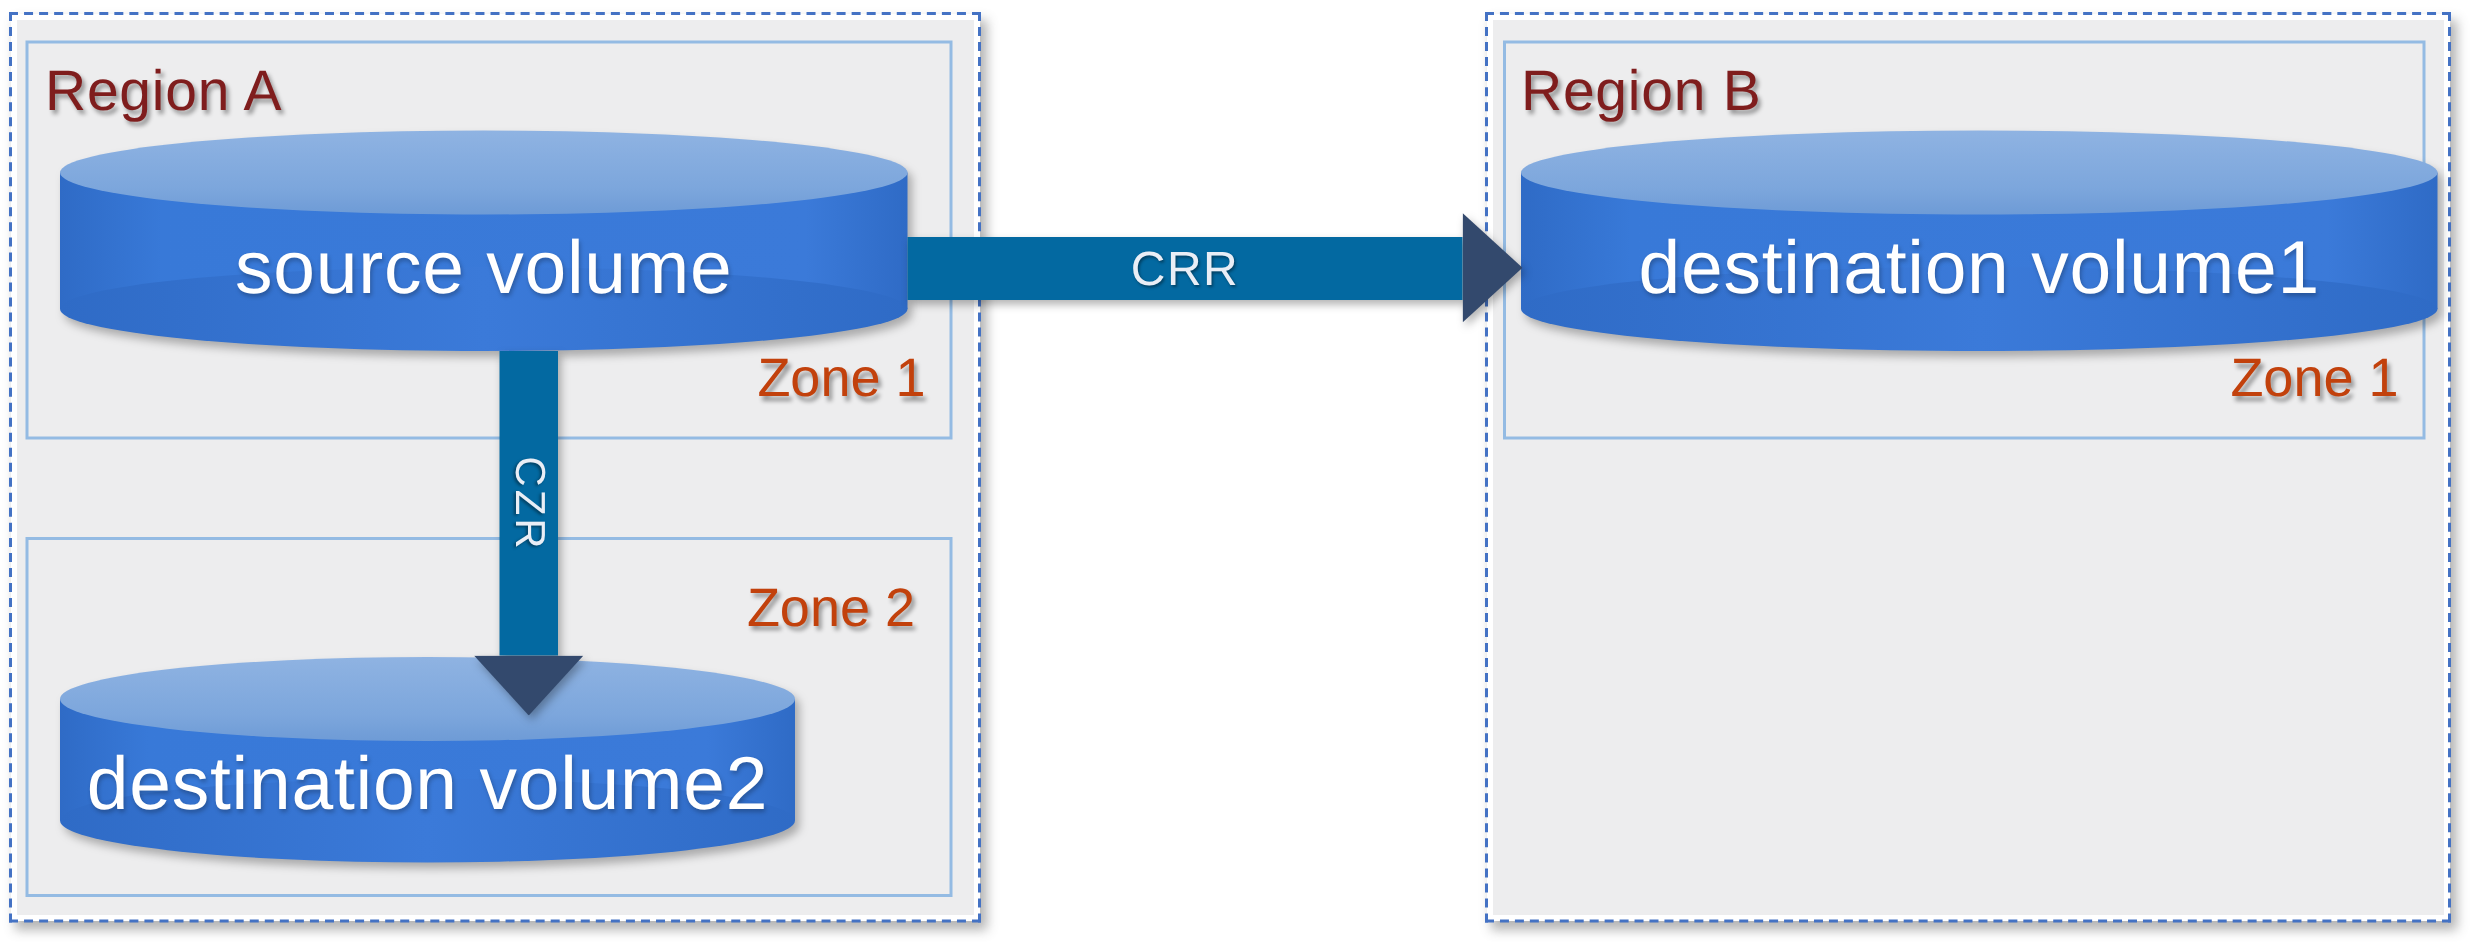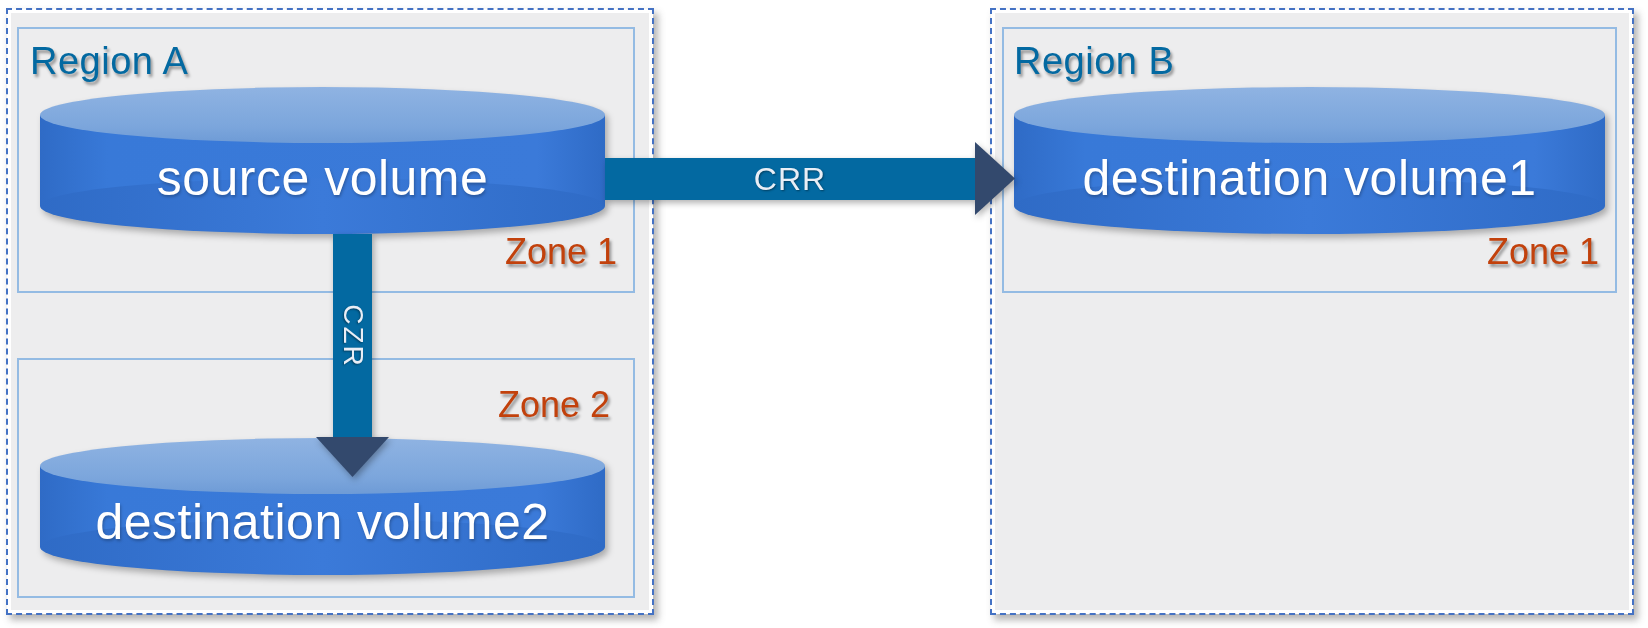--- a/index.html
+++ b/index.html
@@ -13,21 +13,21 @@
     border:2px dashed #4472C4;
     background:#EDEDEE;
     background-clip:content-box;
     padding:3px;
     box-shadow:4px 5px 7px rgba(90,90,90,0.45);
   }
   #region-a{left:6px;top:8px;width:638px;height:597px;}
   #region-b{left:990px;top:8px;width:634px;height:597px;}
   .region-label{
     position:absolute;left:22px;top:30px;
-    font-size:38px;color:#0369a1;letter-spacing:0.5px;
+    font-size:38px;color:#7f1d1d;letter-spacing:0.5px;
     text-shadow:2px 3px 3px rgba(0,0,0,0.38);
     white-space:nowrap;
   }
   
   .zone{
     position:absolute;
     border:2px solid #94BBE3;
   }
   #zone-a1{left:9px;top:17px;width:614px;height:262px;}
   #zone-a2{left:9px;top:348px;width:614px;height:236px;}
@@ -64,22 +64,22 @@
   }
   .cyl-label{
     position:absolute;left:0;top:0;width:100%;height:100%;
     display:flex;align-items:center;justify-content:center;
     padding-top:34px;box-sizing:border-box;
     font-size:50px;color:#ffffff;letter-spacing:0.5px;
     text-shadow:1px 2px 3px rgba(0,0,0,0.25);
     z-index:3;white-space:nowrap;
   }
   #cyl-source{left:21px;top:58px;width:565px;height:147px;}
-  #cyl-dest2{left:21px;top:78px;width:565px;height:137px;text-align:center;}
-  #cyl-dest1{left:10px;top:58px;width:591px;height:147px;}
+  #cyl-dest2{left:21px;top:78px;width:490px;height:137px;text-align:center;}
+  #cyl-dest1{left:10px;top:58px;width:591px;height:147px;padding-left:20px;}
   #cyl-dest2 .cyl-label{padding-top:30px;}
   
   .arrow{position:absolute;filter:drop-shadow(2px 3px 3px rgba(0,0,0,0.3));z-index:5;}
   .arrow .shaft{position:absolute;background:#0369a1;}
   .arrow .head{position:absolute;background:#33496D;}
   .arrow-label{
     color:#E9EEF6;font-size:32px;letter-spacing:1px;
     text-shadow:1px 1px 2px rgba(0,0,0,0.4);
     white-space:nowrap;
   }

